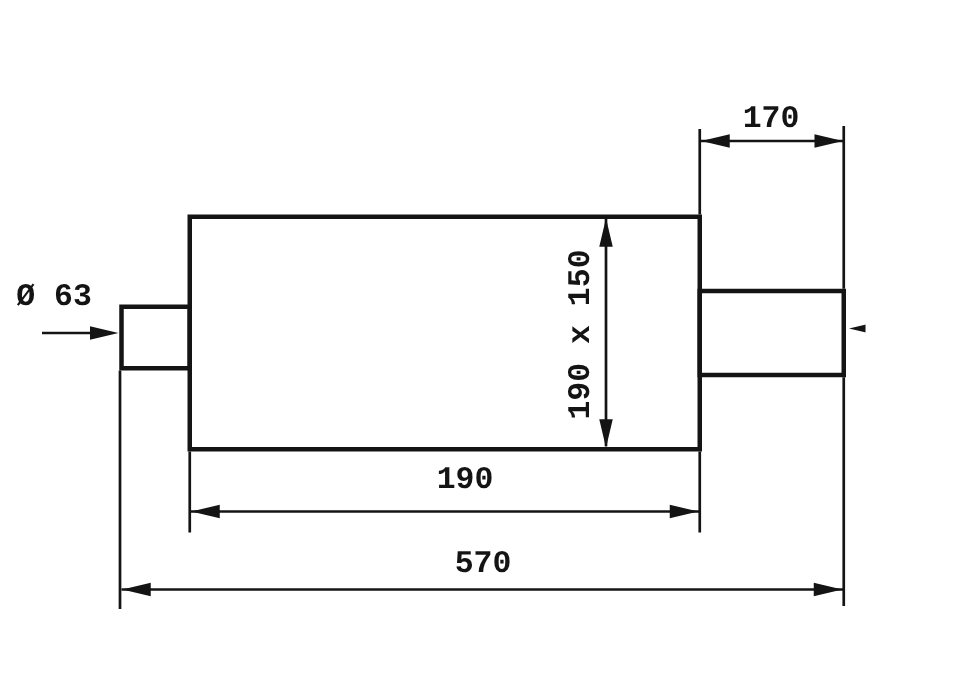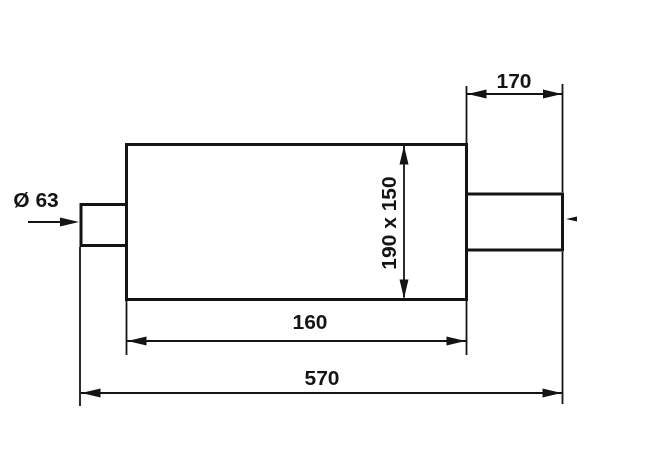--- a/index.html
+++ b/index.html
@@ -6,21 +6,21 @@
     margin: 0;
     padding: 0;
     background: #ffffff;
   }
   .canvas {
     position: relative;
     width: 577px;
     height: 450px;
     background: #ffffff;
     overflow: hidden;
-    font-family: Liberation Sans, sans-serif;
+    font-family: Liberation Mono, monospace;
   }
   .canvas svg {
     position: absolute;
     left: 0;
     top: 0;
   }
   .dim-label {
     position: absolute;
     font-weight: bold;
     font-size: 21px;
@@ -100,20 +100,20 @@
       <line class="thin" x1="585" y1="219" x2="628" y2="219"></line>
       <polygon class="arrowhead" points="566,219 585,214.5 585,223.5"></polygon>
     </g>
 
   </svg>
 
   <div class="dim-label" style="left:514px; top:80px;">170</div>
 
   <div class="dim-label vertical" style="left:388px; top:223px;">190 x 150</div>
 
-  <div class="dim-label" style="left:310px; top:321px;">160</div>
+  <div class="dim-label" style="left:310px; top:321px;">190</div>
 
   <div class="dim-label" style="left:322px; top:377px;">570</div>
 
   <div class="dim-label" style="left:36px; top:199px;">Ø 63</div>
 
 
 </div>
 
 </body></html>

